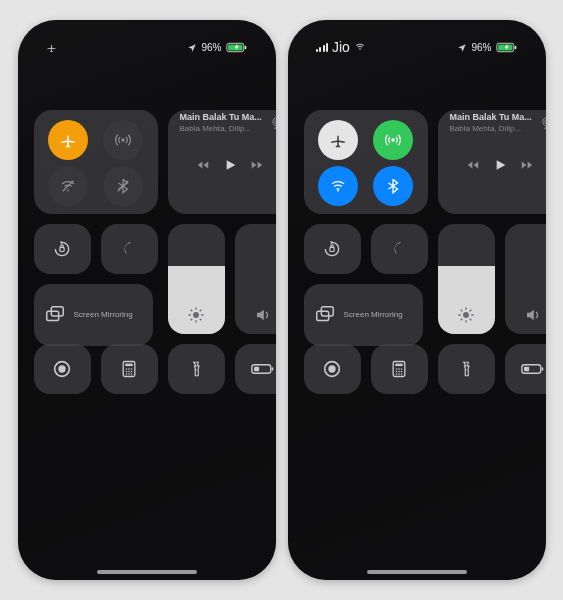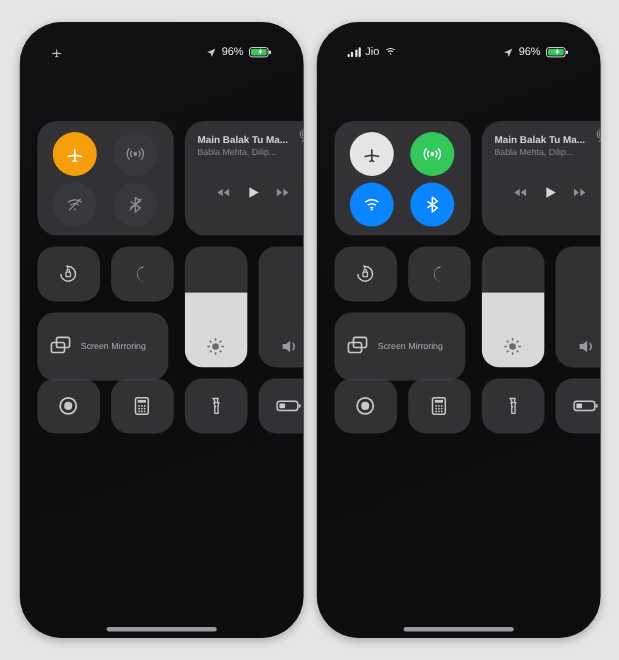--- a/index.html
+++ b/index.html
@@ -74,21 +74,21 @@
       justify-self:center; align-self:center;
     }
     .bg-dim    { background: rgba(60,60,65,.65); }
     .bg-orange { background: #f59e0b; }
     .bg-white  { background: #e5e5e5; }
     .bg-green  { background: #34c759; }
     .bg-blue   { background: #0a84ff; }
 
     .music {
       height: 104px;
-      padding: 10px 12px;
+      padding: 0 12px;
       color: #c9c9cb;
     }
     .airplay { position:absolute; top:6px; right:8px; }
     .music .title { font-size: 9px; font-weight:600; color:#d4d4d6; margin-top:2px; overflow:hidden; text-overflow:ellipsis; white-space:nowrap; max-width:90px;}
     .music .artist { font-size: 8px; color:#8a8a8d; margin-top:2px; overflow:hidden; text-overflow:ellipsis; white-space:nowrap; max-width:90px;}
     .transport { display:flex; gap:12px; justify-content:center; margin-top:24px; align-items:center; }
     .sq {
       height: 50px;
       background: rgba(70,70,75,.65);
       border-radius: 16px;
@@ -316,21 +316,21 @@
   <div class="phone">
     <div class="overlay"></div>
     <div class="statusbar">
       <div class="status-left">
           <span class="signal-bars">
             <span></span>
             <span></span>
             <span></span>
             <span></span>
           </span>
-       <span style="font-size:10px">Jio</span>
+       <span style="font-size:14px">Jio</span>
        <span>
             <svg width="12" height="10" viewBox="0 0 24 24">
               <g stroke="#e8e8e8" stroke-width="2.2" fill="none">
                 <path d="M3 8a16 16 0 0118 0M6.5 12a10 10 0 0111 0"></path>
               </g>
               <circle cx="12" cy="17" r="1.8" fill="#e8e8e8"></circle>
             </svg>
           </span>
         </div>
       <div class="status-right">

